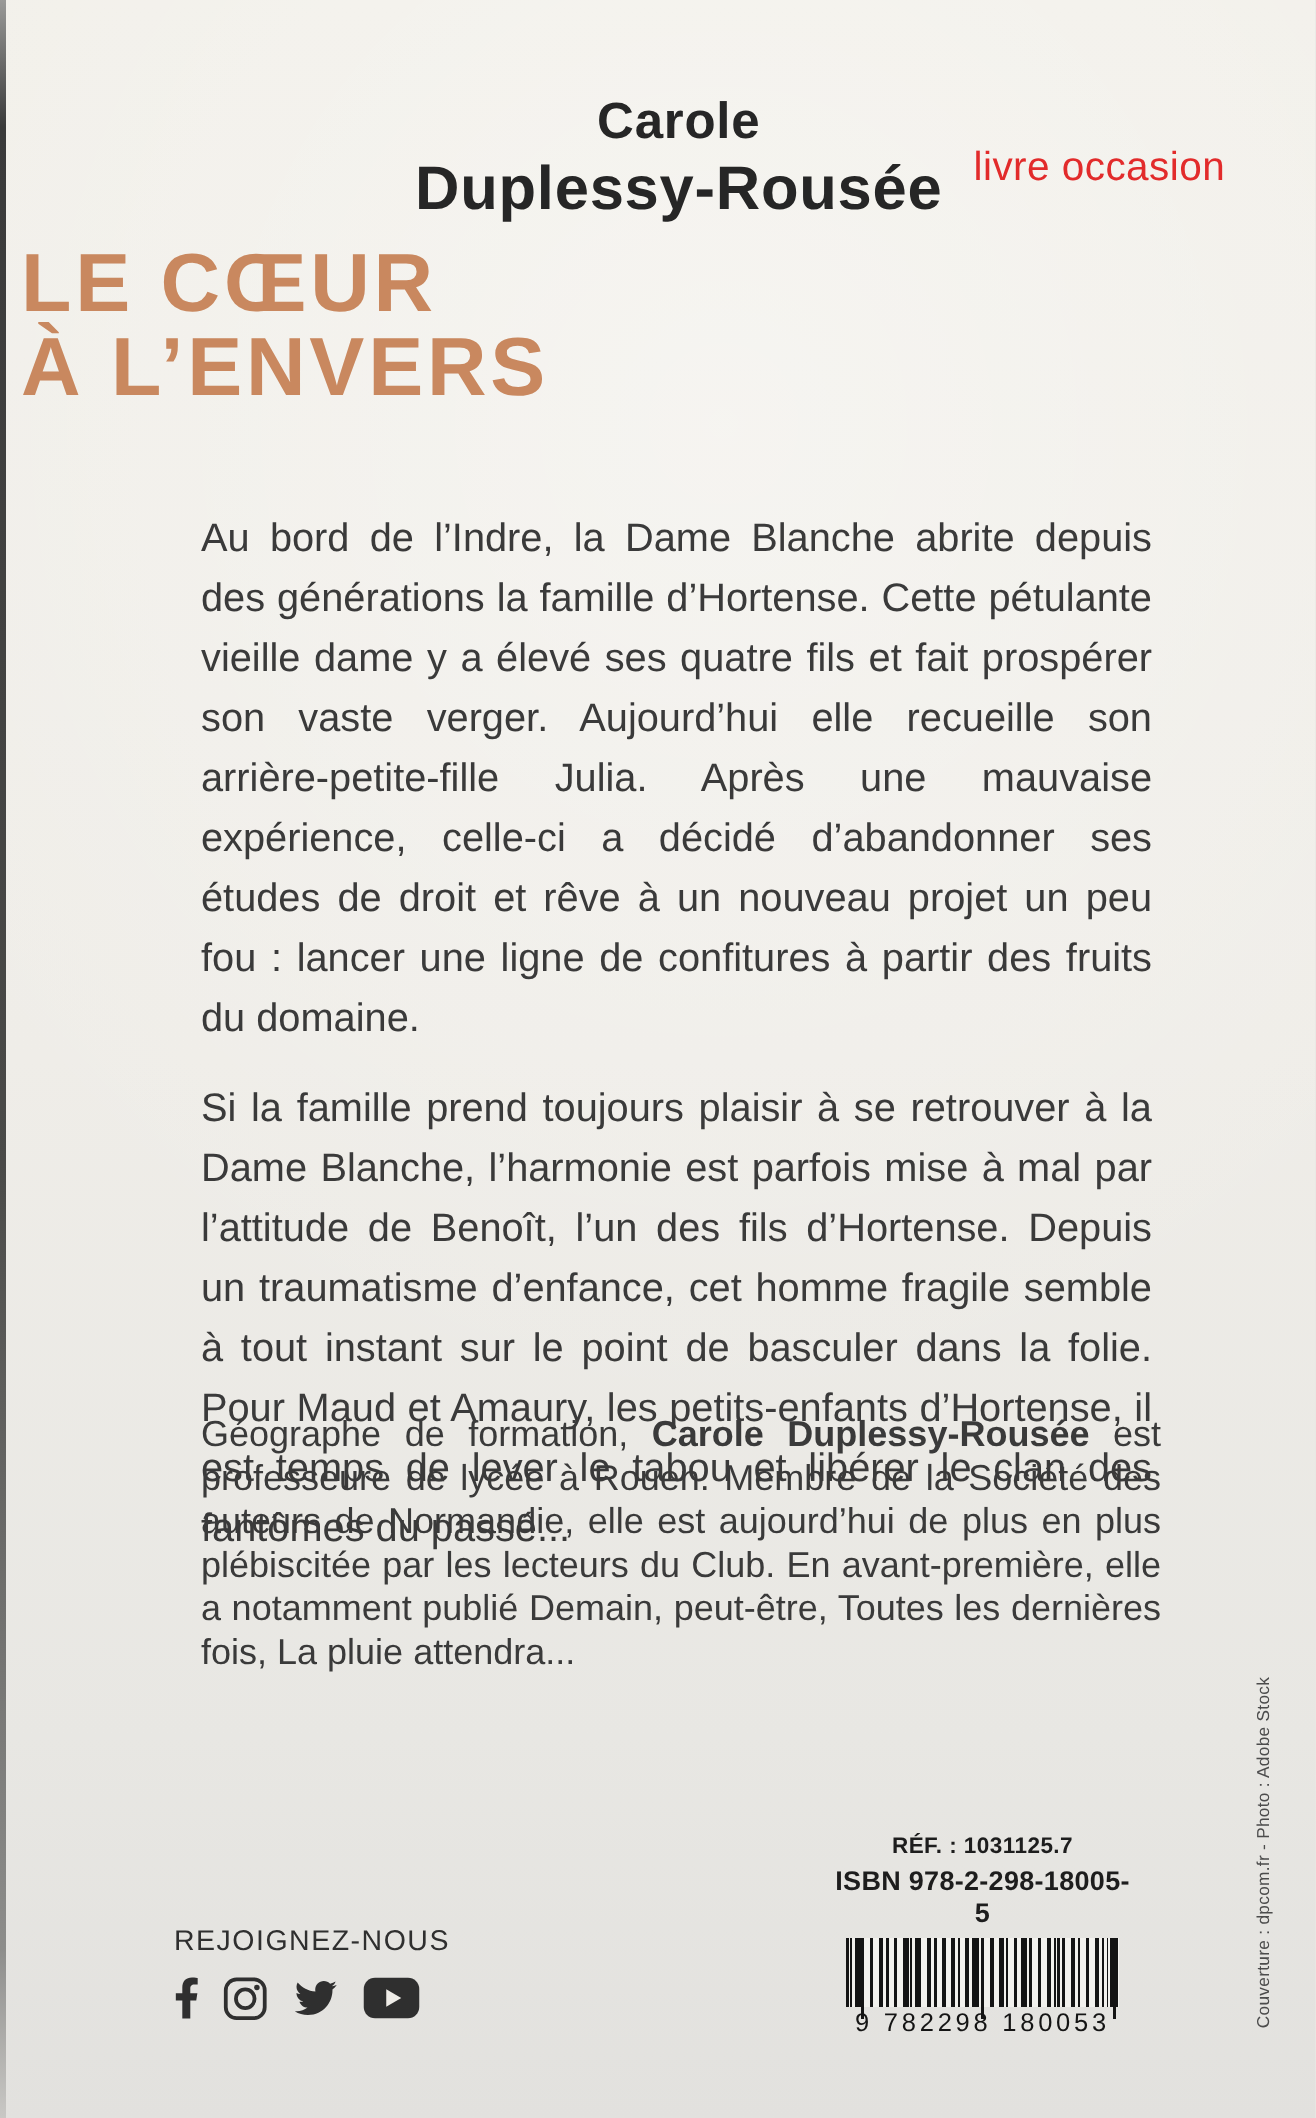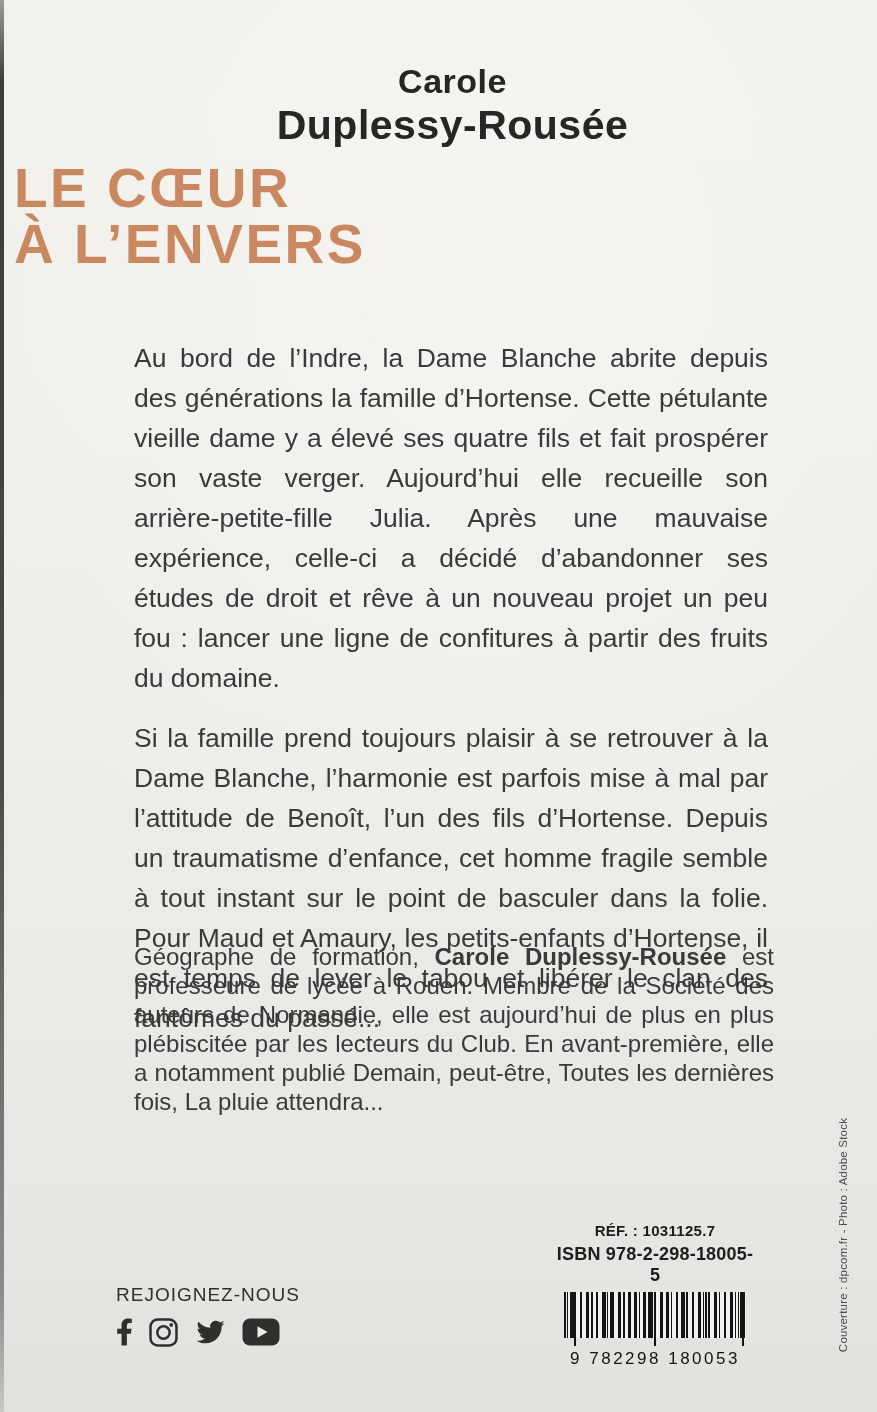--- a/index.html
+++ b/index.html
@@ -61,21 +61,21 @@
     background-color:#f2f1ed;
     background-image:
       repeating-linear-gradient(90deg,#141414 0 2px,transparent 2px 6px,#141414 6px 9px,transparent 9px 11px,#141414 11px 12px,transparent 12px 16px),
       repeating-linear-gradient(90deg,transparent 0 3px,#141414 3px 4px,transparent 4px 8px,#141414 8px 10px,transparent 10px 19px);
   }
   .guard{position:absolute;top:0;width:2px;height:54px;background:#141414;}
   .guard.g1{left:10px;}
   .guard.g2{left:90px;}
   .guard.g3{left:178px;}
   .barcode-digits{
-    position:relative;margin-top:11px;font-size:17px;color:#141414;
+    position:relative;margin-top:1px;font-size:17px;color:#141414;
     letter-spacing:2.5px;white-space:nowrap;
     font-family:"Liberation Sans","DejaVu Sans",sans-serif;
   }
   
   .credit-vertical{
     position:absolute;left:726px;top:1228px;width:236px;height:14px;
     transform:rotate(-90deg);transform-origin:center center;
     font-size:11.5px;color:#4c4c4c;text-align:center;white-space:nowrap;letter-spacing:0.2px;
   }
 </style>
@@ -83,20 +83,21 @@
 <body>
 
 <div class="cover">
   <div class="cover-edge"></div>
 
   <div class="author-block">
     <div class="author-line1">Carole</div>
     <div class="author-line2">Duplessy-Rousée</div>
   </div>
 
+  <div class="occasion-label">livre occasion</div>
 
   <div class="title-block">
     <div class="title-line">LE CŒUR</div>
     <div class="title-line">À L’ENVERS</div>
   </div>
 
   <div class="synopsis">
     <p>Au bord de l’Indre, la Dame Blanche abrite depuis des générations la famille d’Hortense. Cette pétulante vieille dame y a élevé ses quatre fils et fait prospérer son vaste verger. Aujourd’hui elle recueille son arrière-petite-fille Julia. Après une mauvaise expérience, celle-ci a décidé d’abandonner ses études de droit et rêve à un nouveau projet un peu fou : lancer une ligne de confitures à partir des fruits du domaine.</p>
     <p>Si la famille prend toujours plaisir à se retrouver à la Dame Blanche, l’harmonie est parfois mise à mal par l’attitude de Benoît, l’un des fils d’Hortense. Depuis un traumatisme d’enfance, cet homme fragile semble à tout instant sur le point de basculer dans la folie. Pour Maud et Amaury, les petits-enfants d’Hortense, il est temps de lever le tabou et libérer le clan des fantômes du passé...</p>
   </div>

